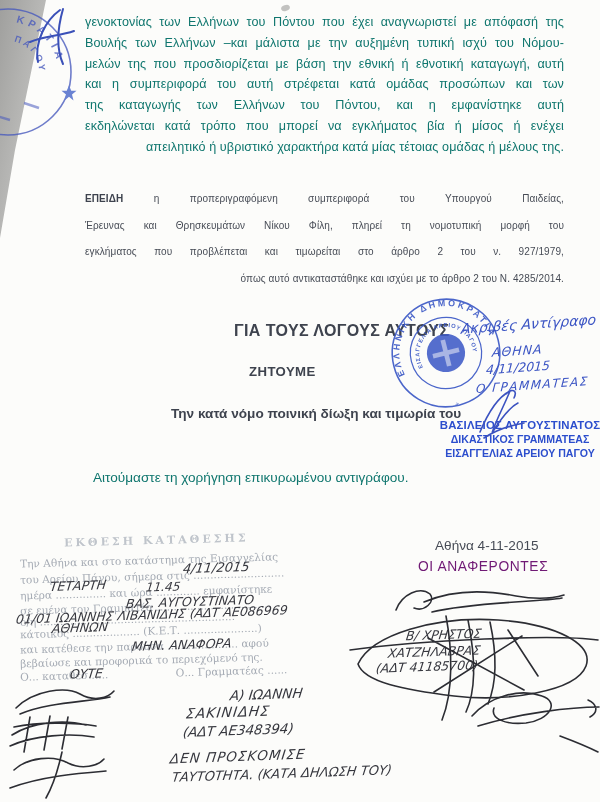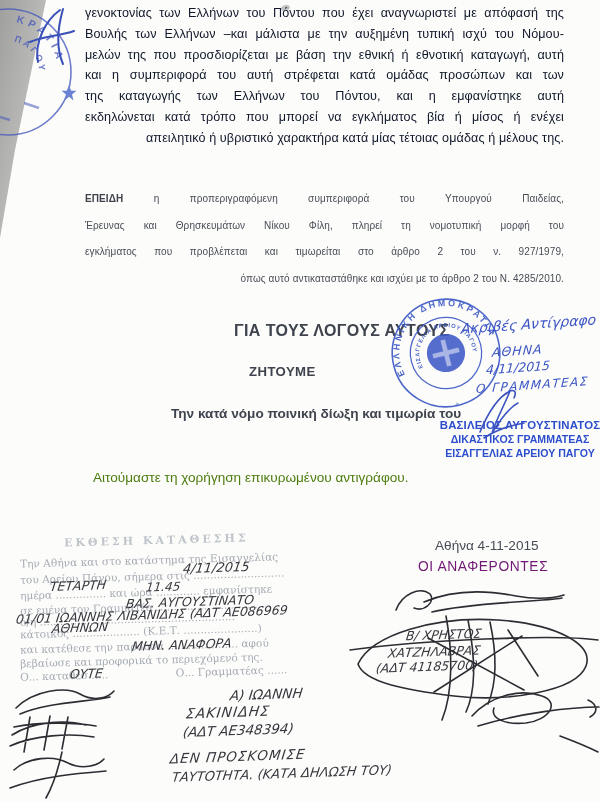--- a/index.html
+++ b/index.html
@@ -6,34 +6,34 @@
   .page{position:relative;width:600px;height:802px;background:#fcfcfa;overflow:hidden;
         font-family:"Liberation Sans",sans-serif;}
   
   .corner-shade{position:absolute;left:0;top:0;width:56px;height:250px;
     background:linear-gradient(100deg,#9f9f9d 0%,#b9b9b7 45%,rgba(250,250,248,0) 80%);
     clip-path:polygon(0 0,46px 0,15px 150px,0 238px);}
   .smudge{position:absolute;left:281px;top:5px;width:9px;height:6px;background:#c2c2c0;
     border-radius:50%;transform:rotate(-20deg);}
 
   
-  .p1{position:absolute;left:85px;top:3px;width:479px;color:#0f172a;}
+  .p1{position:absolute;left:85px;top:12px;width:479px;color:#0f766e;}
   .p1 .ln{height:20.8px;line-height:20.8px;font-size:12.6px;letter-spacing:.1px;}
   .p2{position:absolute;left:85px;top:186px;width:479px;color:#474c56;}
   .p2 .ln{height:26.6px;line-height:26.6px;font-size:10px;letter-spacing:.1px;}
   .jl{text-align:justify;text-align-last:justify;}
   .nl{text-align:right;}
   .lead{font-weight:bold;color:#3e434e;}
 
   .h-reasons{position:absolute;left:234px;top:322px;font-size:16px;font-weight:bold;
     color:#3e434e;letter-spacing:.4px;}
   .h-zitoume{position:absolute;left:249px;top:364px;font-size:13.2px;font-weight:bold;
     color:#3e434e;letter-spacing:.4px;}
   .h-request{position:absolute;left:171px;top:406px;font-size:13.6px;font-weight:bold;color:#3e434e;}
-  .copy-request{position:absolute;left:93px;top:470px;font-size:13.6px;color:#4d7c0f;}
+  .copy-request{position:absolute;left:93px;top:470px;font-size:13.6px;color:#0f766e;}
 
   
   .round-stamp{position:absolute;left:384px;top:291px;width:124px;height:124px;}
 
   
   .hwb{position:absolute;font-family:"DejaVu Sans",sans-serif;font-style:italic;color:#3c55c4;
     white-space:pre;transform:rotate(-4deg) skewX(-8deg);}
   .cert-l1{left:461px;top:316px;font-size:14px;}
   .cert-l2{left:492px;top:343px;font-size:12.5px;letter-spacing:1px;}
   .cert-l3{left:486px;top:360px;font-size:12.5px;}
@@ -121,21 +121,21 @@
     <div class="ln jl">και η συμπεριφορά του αυτή στρέφεται κατά ομάδας προσώπων και των</div>
     <div class="ln jl">της καταγωγής των Ελλήνων του Πόντου, και η εμφανίστηκε αυτή</div>
     <div class="ln jl">εκδηλώνεται κατά τρόπο που μπορεί να εγκλήματος βία ή μίσος ή ενέχει</div>
     <div class="ln nl">απειλητικό ή υβριστικό χαρακτήρα κατά μίας τέτοιας ομάδας ή μέλους της.</div>
   </div>
 
   <div class="p2">
     <div class="ln jl"><span class="lead">ΕΠΕΙΔΗ</span> <span>η προπεριγραφόμενη συμπεριφορά του Υπουργού Παιδείας,</span></div>
     <div class="ln jl">Έρευνας και Θρησκευμάτων Νίκου Φίλη, πληρεί τη νομοτυπική μορφή του</div>
     <div class="ln jl">εγκλήματος που προβλέπεται και τιμωρείται στο άρθρο 2 του ν. 927/1979,</div>
-    <div class="ln nl">όπως αυτό αντικαταστάθηκε και ισχύει με το άρθρο 2 του Ν. 4285/2010.</div>
+    <div class="ln nl">όπως αυτό αντικαταστάθηκε και ισχύει με το άρθρο 2 του Ν. 4285/2014.</div>
   </div>
 
   <div class="h-reasons">ΓΙΑ ΤΟΥΣ ΛΟΓΟΥΣ ΑΥΤΟΥΣ</div>
   <div class="h-zitoume">ΖΗΤΟΥΜΕ</div>
   <div class="h-request">Την κατά νόμο ποινική δίωξη και τιμωρία του</div>
 
   <svg class="round-stamp" viewBox="0 0 120 120">
     <defs>
       <path id="oPath" d="M 21,82 A 45,45 0 1 1 99,82"></path>
       <path id="iPath" d="M 36.5,72 A 26,26 0 1 1 83.5,72"></path>

